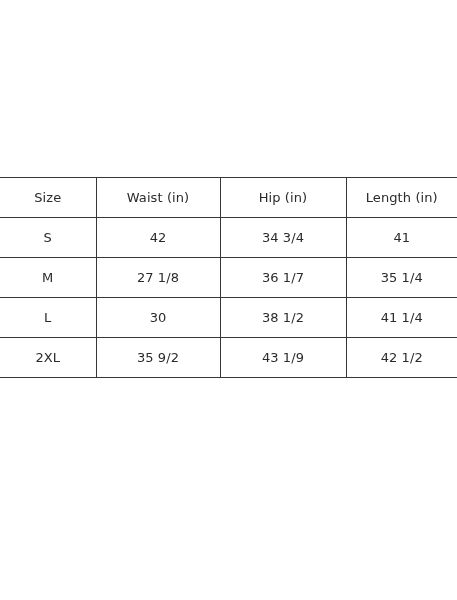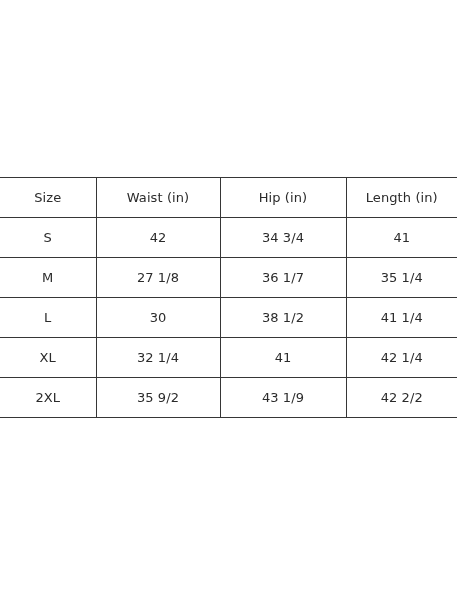--- a/index.html
+++ b/index.html
@@ -100,28 +100,22 @@
           <td>36 1/7</td>
           <td>35 1/4</td>
         </tr>
         <tr>
           <td>L</td>
           <td>30</td>
           <td>38 1/2</td>
           <td>41 1/4</td>
         </tr>
         <tr>
-          <td>XL</td>
-          <td>32 1/4</td>
-          <td>41</td>
-          <td>42 1/4</td>
-        </tr>
-        <tr>
           <td>2XL</td>
           <td>35 9/2</td>
           <td>43 1/9</td>
-          <td>42 2/2</td>
+          <td>42 1/2</td>
         </tr>
       </tbody>
     </table>
   </div>
 
 </div>
 
 </body></html>

